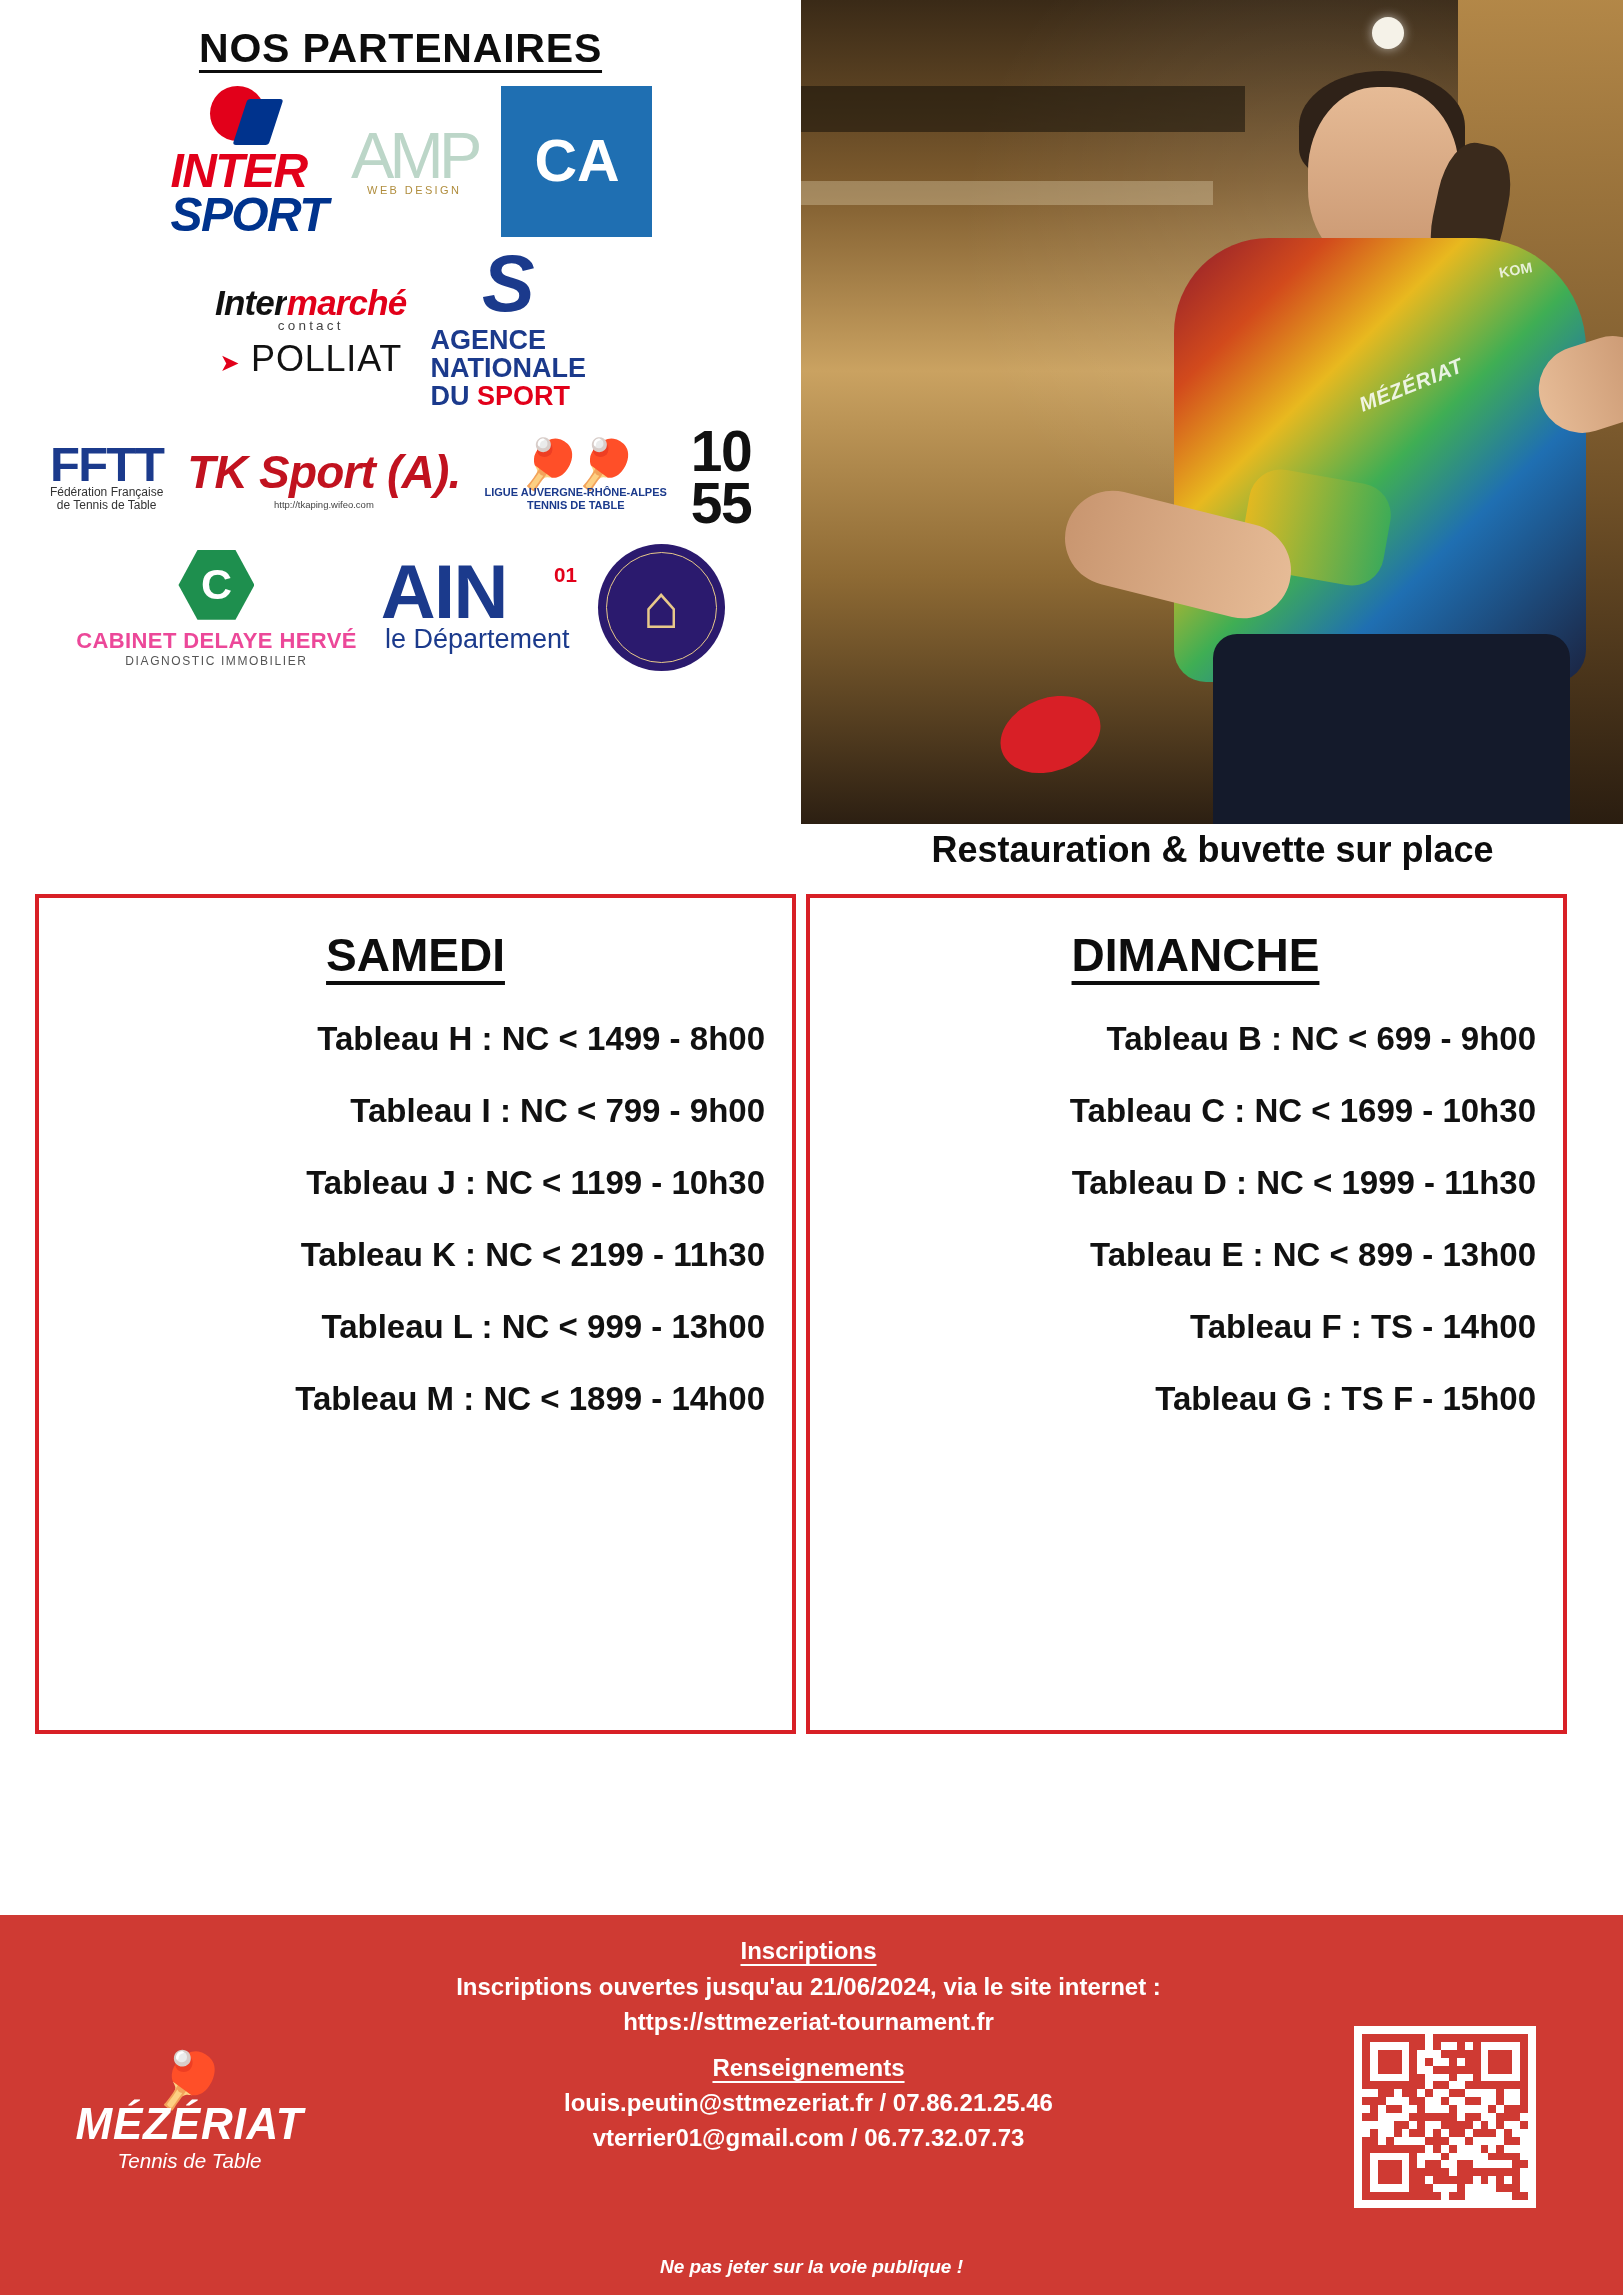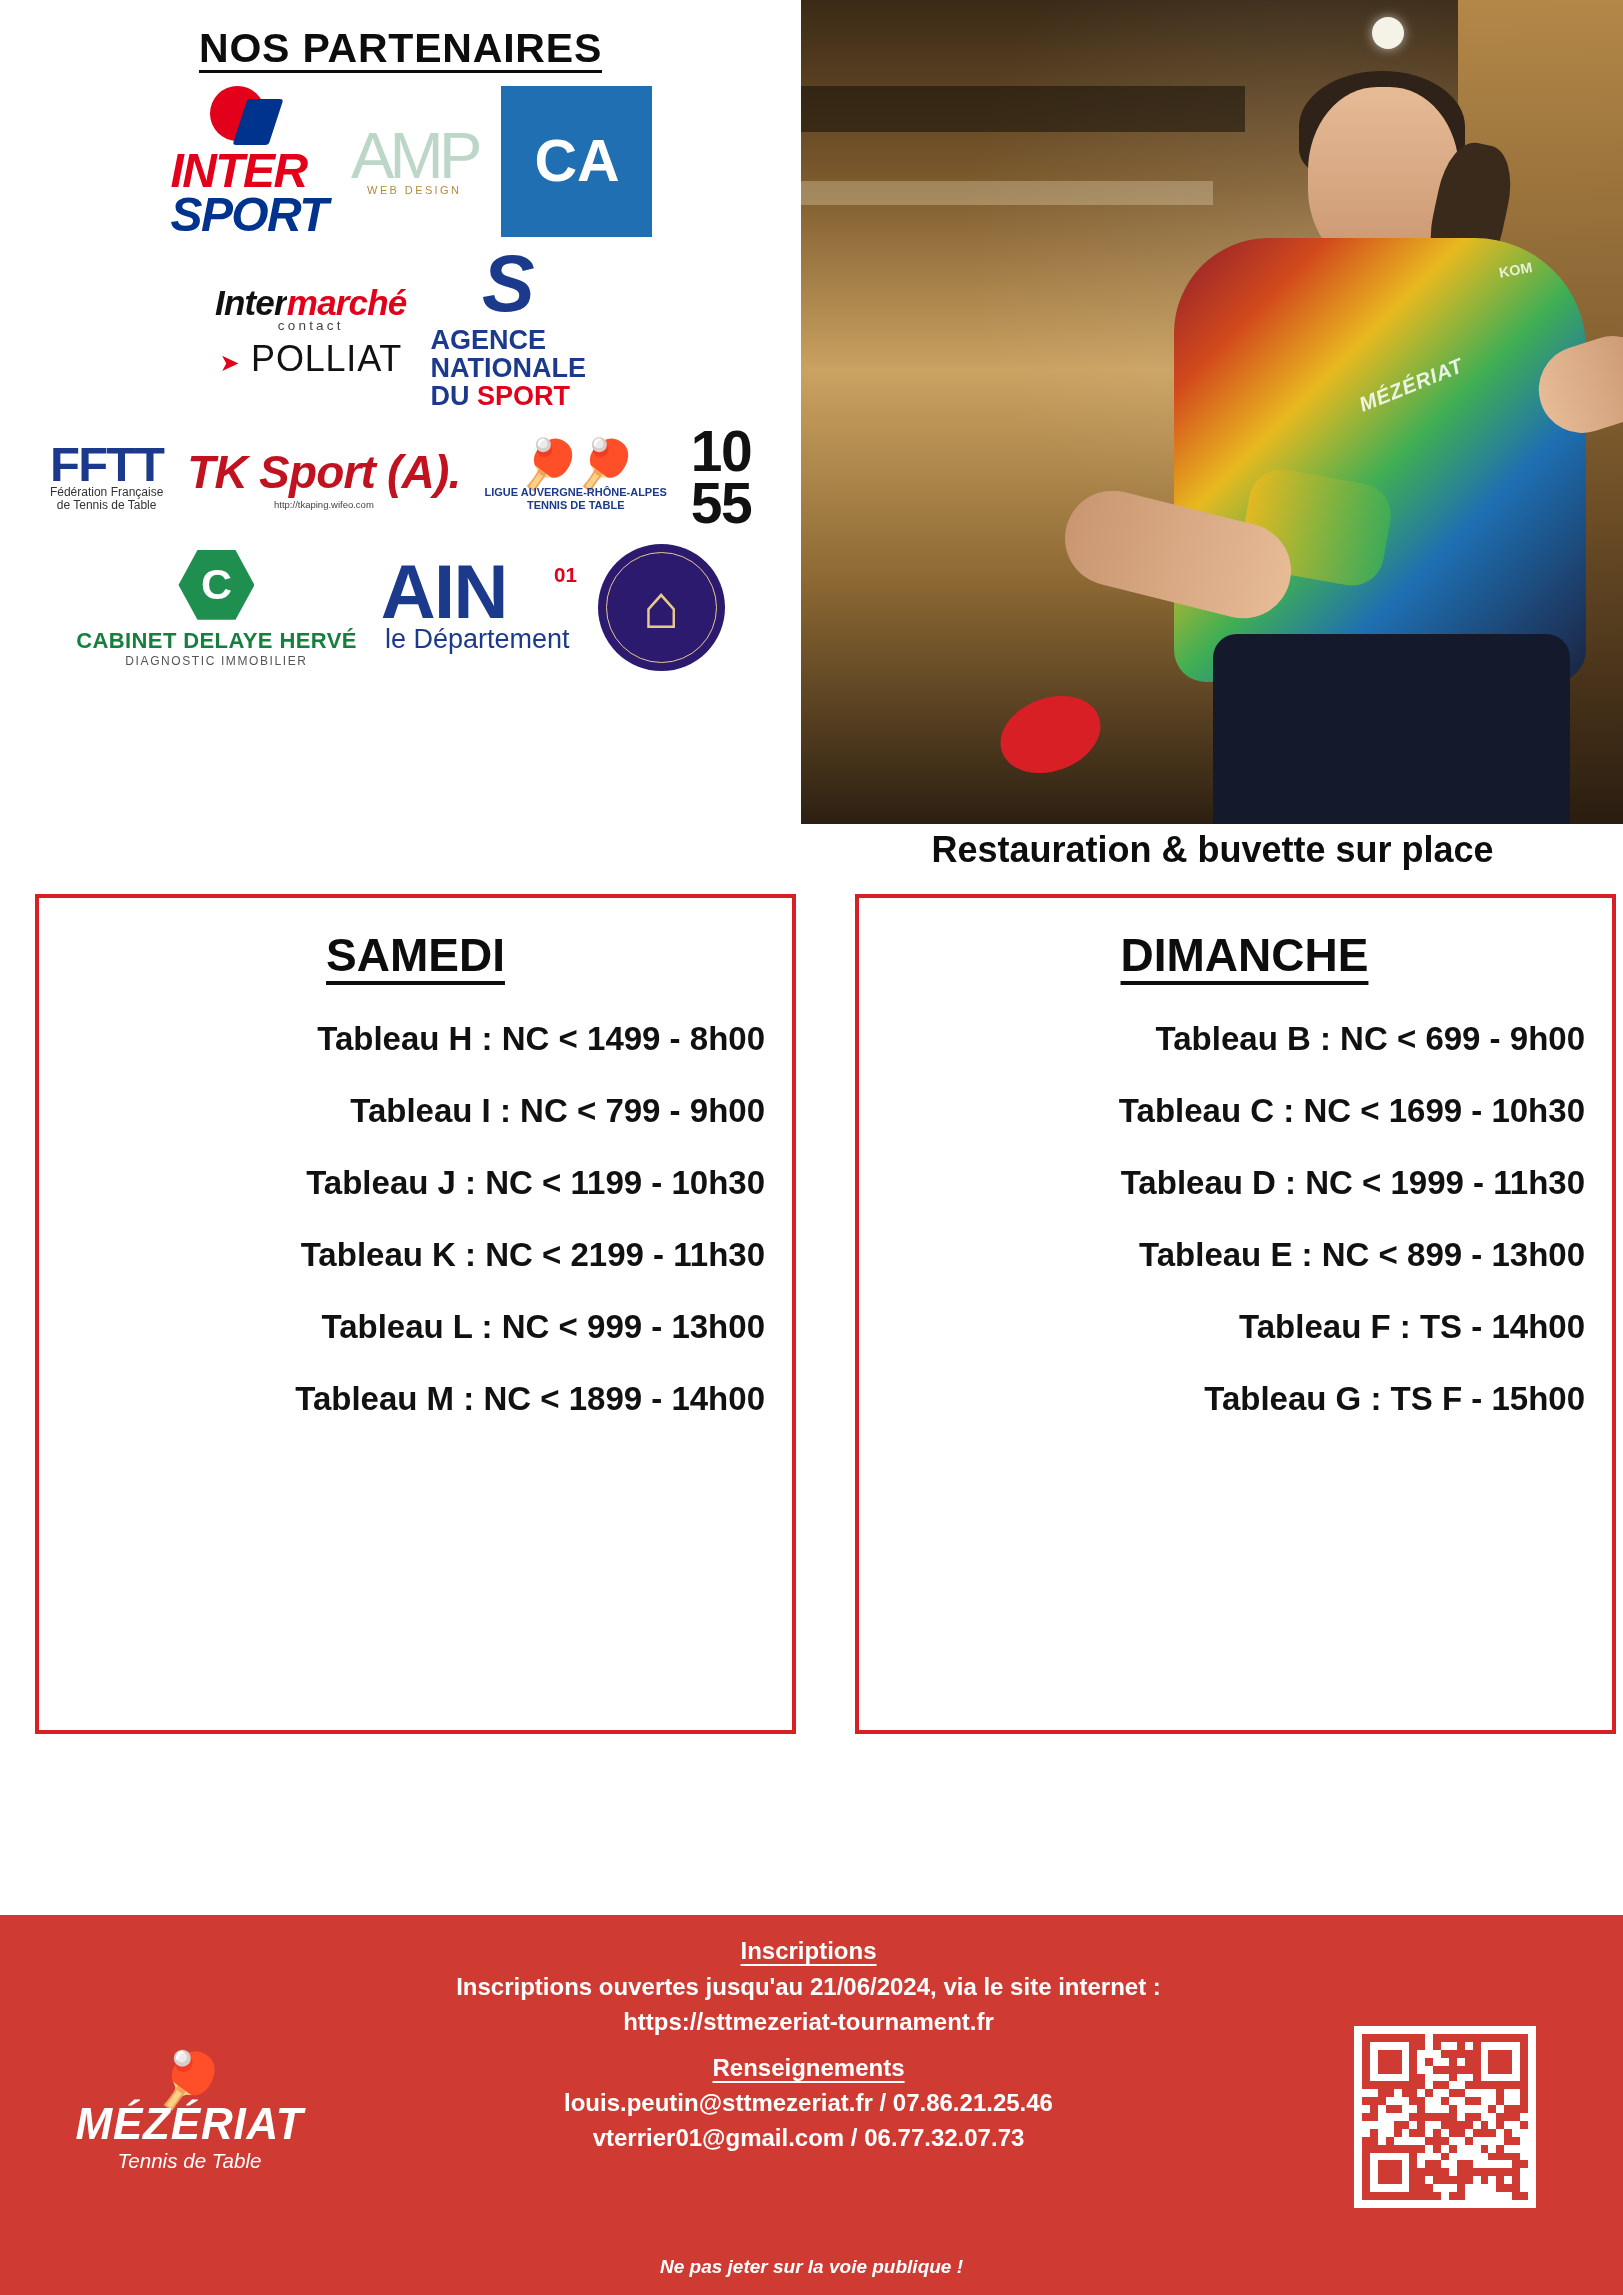--- a/index.html
+++ b/index.html
@@ -126,21 +126,21 @@
 
   
   .delaye { text-align:center; }
   .delaye .hex {
     width: 76px; height: 76px; margin: 0 auto 4.8px auto;
     background: #1e8f4e;
     clip-path: polygon(25% 4%, 75% 4%, 100% 50%, 75% 96%, 25% 96%, 0% 50%);
     display:flex; align-items:center; justify-content:center;
     color:#fff; font-size: 43px; font-weight:bold;
   }
-  .delaye .name { font-size: 22px; font-weight:bold; color:#15803d; letter-spacing:0.4px;}
+  .delaye .name { font-size: 22px; font-weight:bold; color:#ec4899; letter-spacing:0.4px;}
   .delaye .sub { font-size: 12px; color:#555; letter-spacing:1.6px;}
 
   
   .ain { text-align:left; position:relative; }
   .ain .big { font-size: 76px; font-weight:bold; color:#1b3a8c; letter-spacing:-1.6px; line-height:0.85;}
   .ain .sup {
     font-size: 20.6px; color:#e2001a; font-weight:bold;
     position:relative; top:-36px; left:3.2px;margin-left:44px;
   }
   .ain .sub { font-size: 27px; color:#1b3a8c; }
@@ -266,21 +266,21 @@
   .panels {
     position:absolute; left: 0; top: 894px;
     width: 1623px; height: 840px;
   }
   .panel {
     position:absolute;
     border: 4px solid #d81f26;
     background:#fff;
   }
   .panel.samedi { left: 35px; top: 0; width: 761px; height: 840px; }
-  .panel.dimanche { left: 855px; top: 0; width: 761px; height: 840px; padding-left: 18px; }
+  .panel.dimanche { left: 806px; top: 0; width: 761px; height: 840px; padding-left: 18px; }
   .panel-title {
     text-align:center;
     font-size: 46px; font-weight:bold;
     color:#0d0d0d;
     margin-top: 30px;
     text-decoration: underline;
     text-underline-offset: 9.5px;
     text-decoration-thickness: 4px;
   }
   .panel ul { list-style:none; margin: 38px 0 0 0; padding: 0 27px;}

